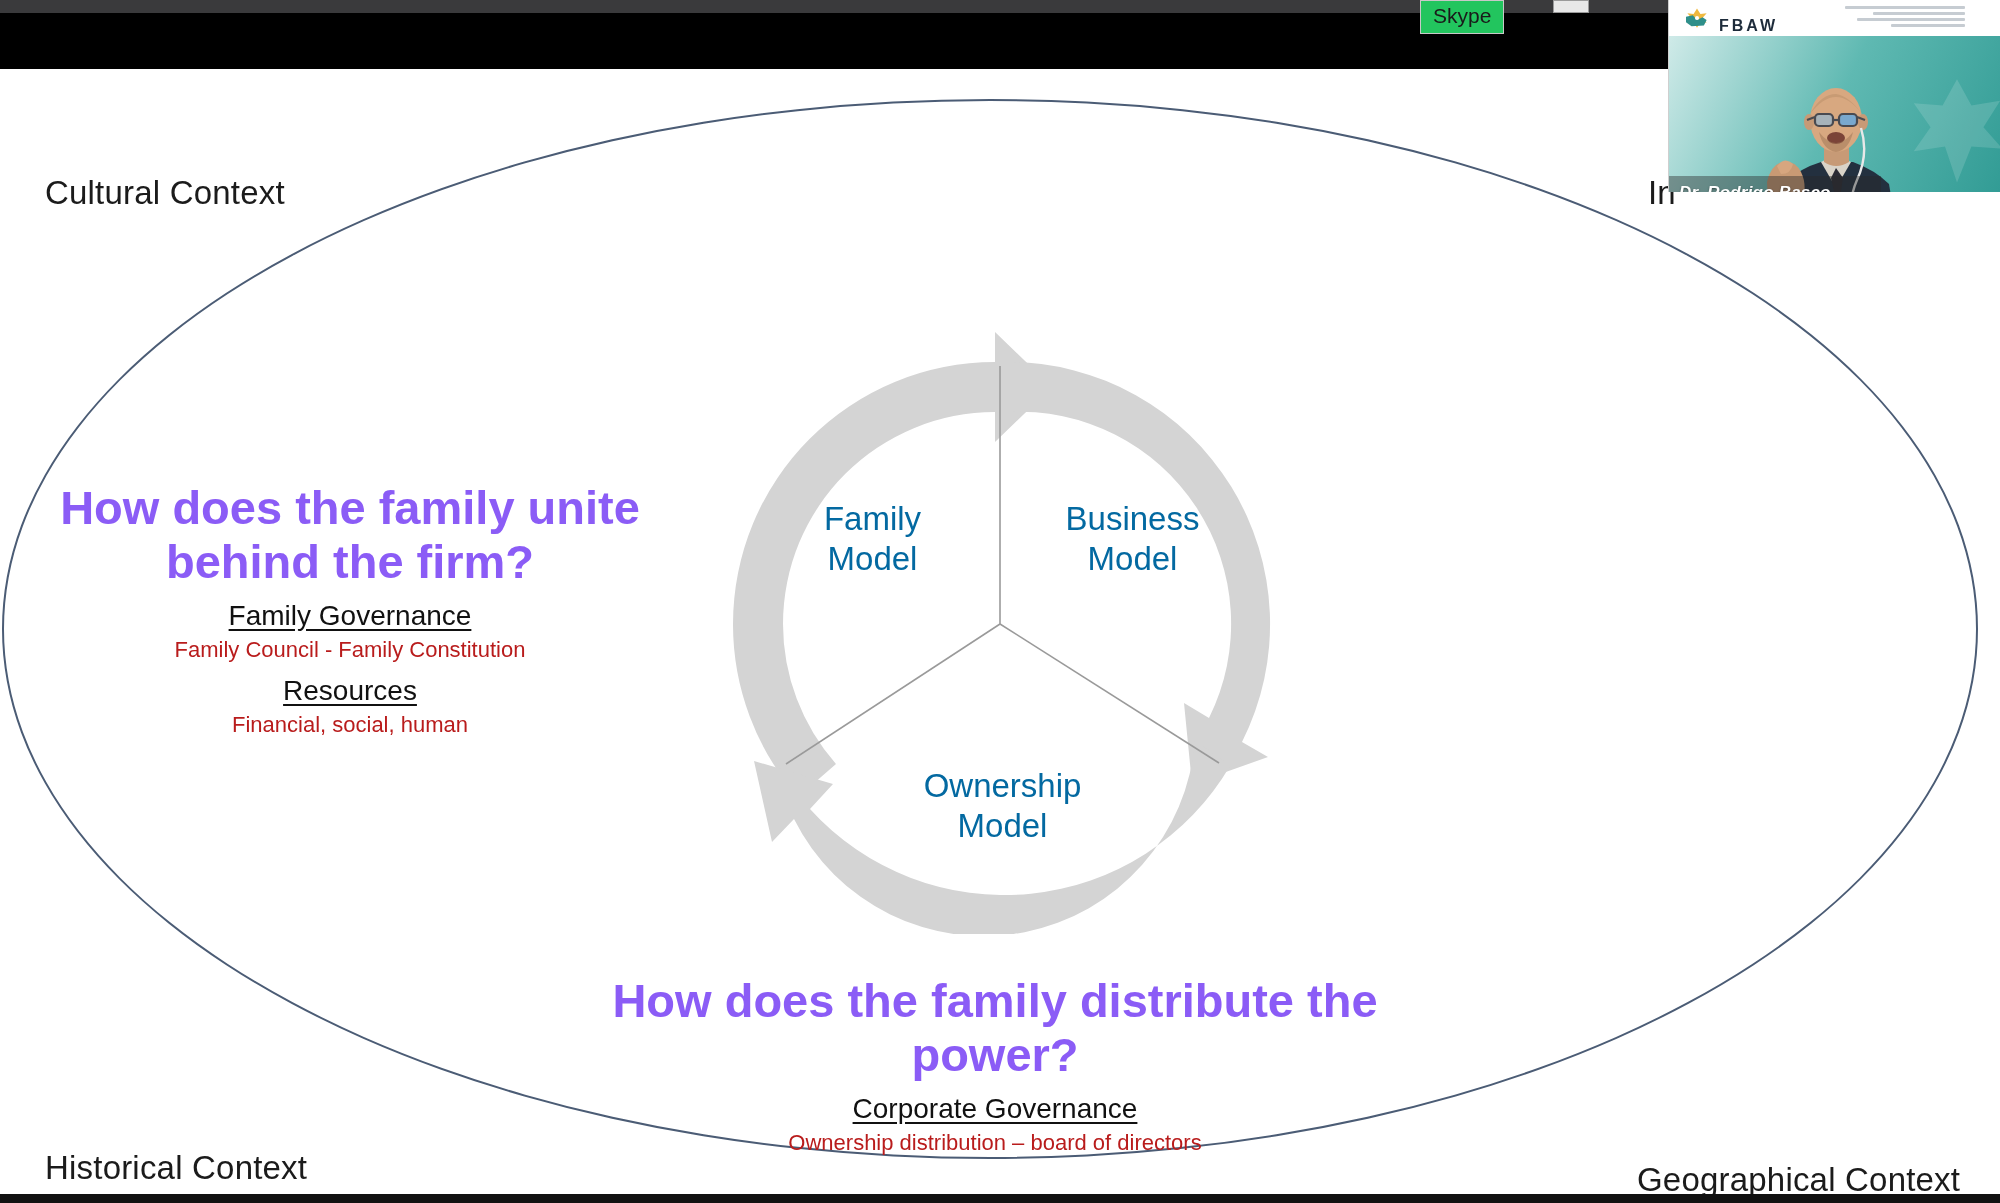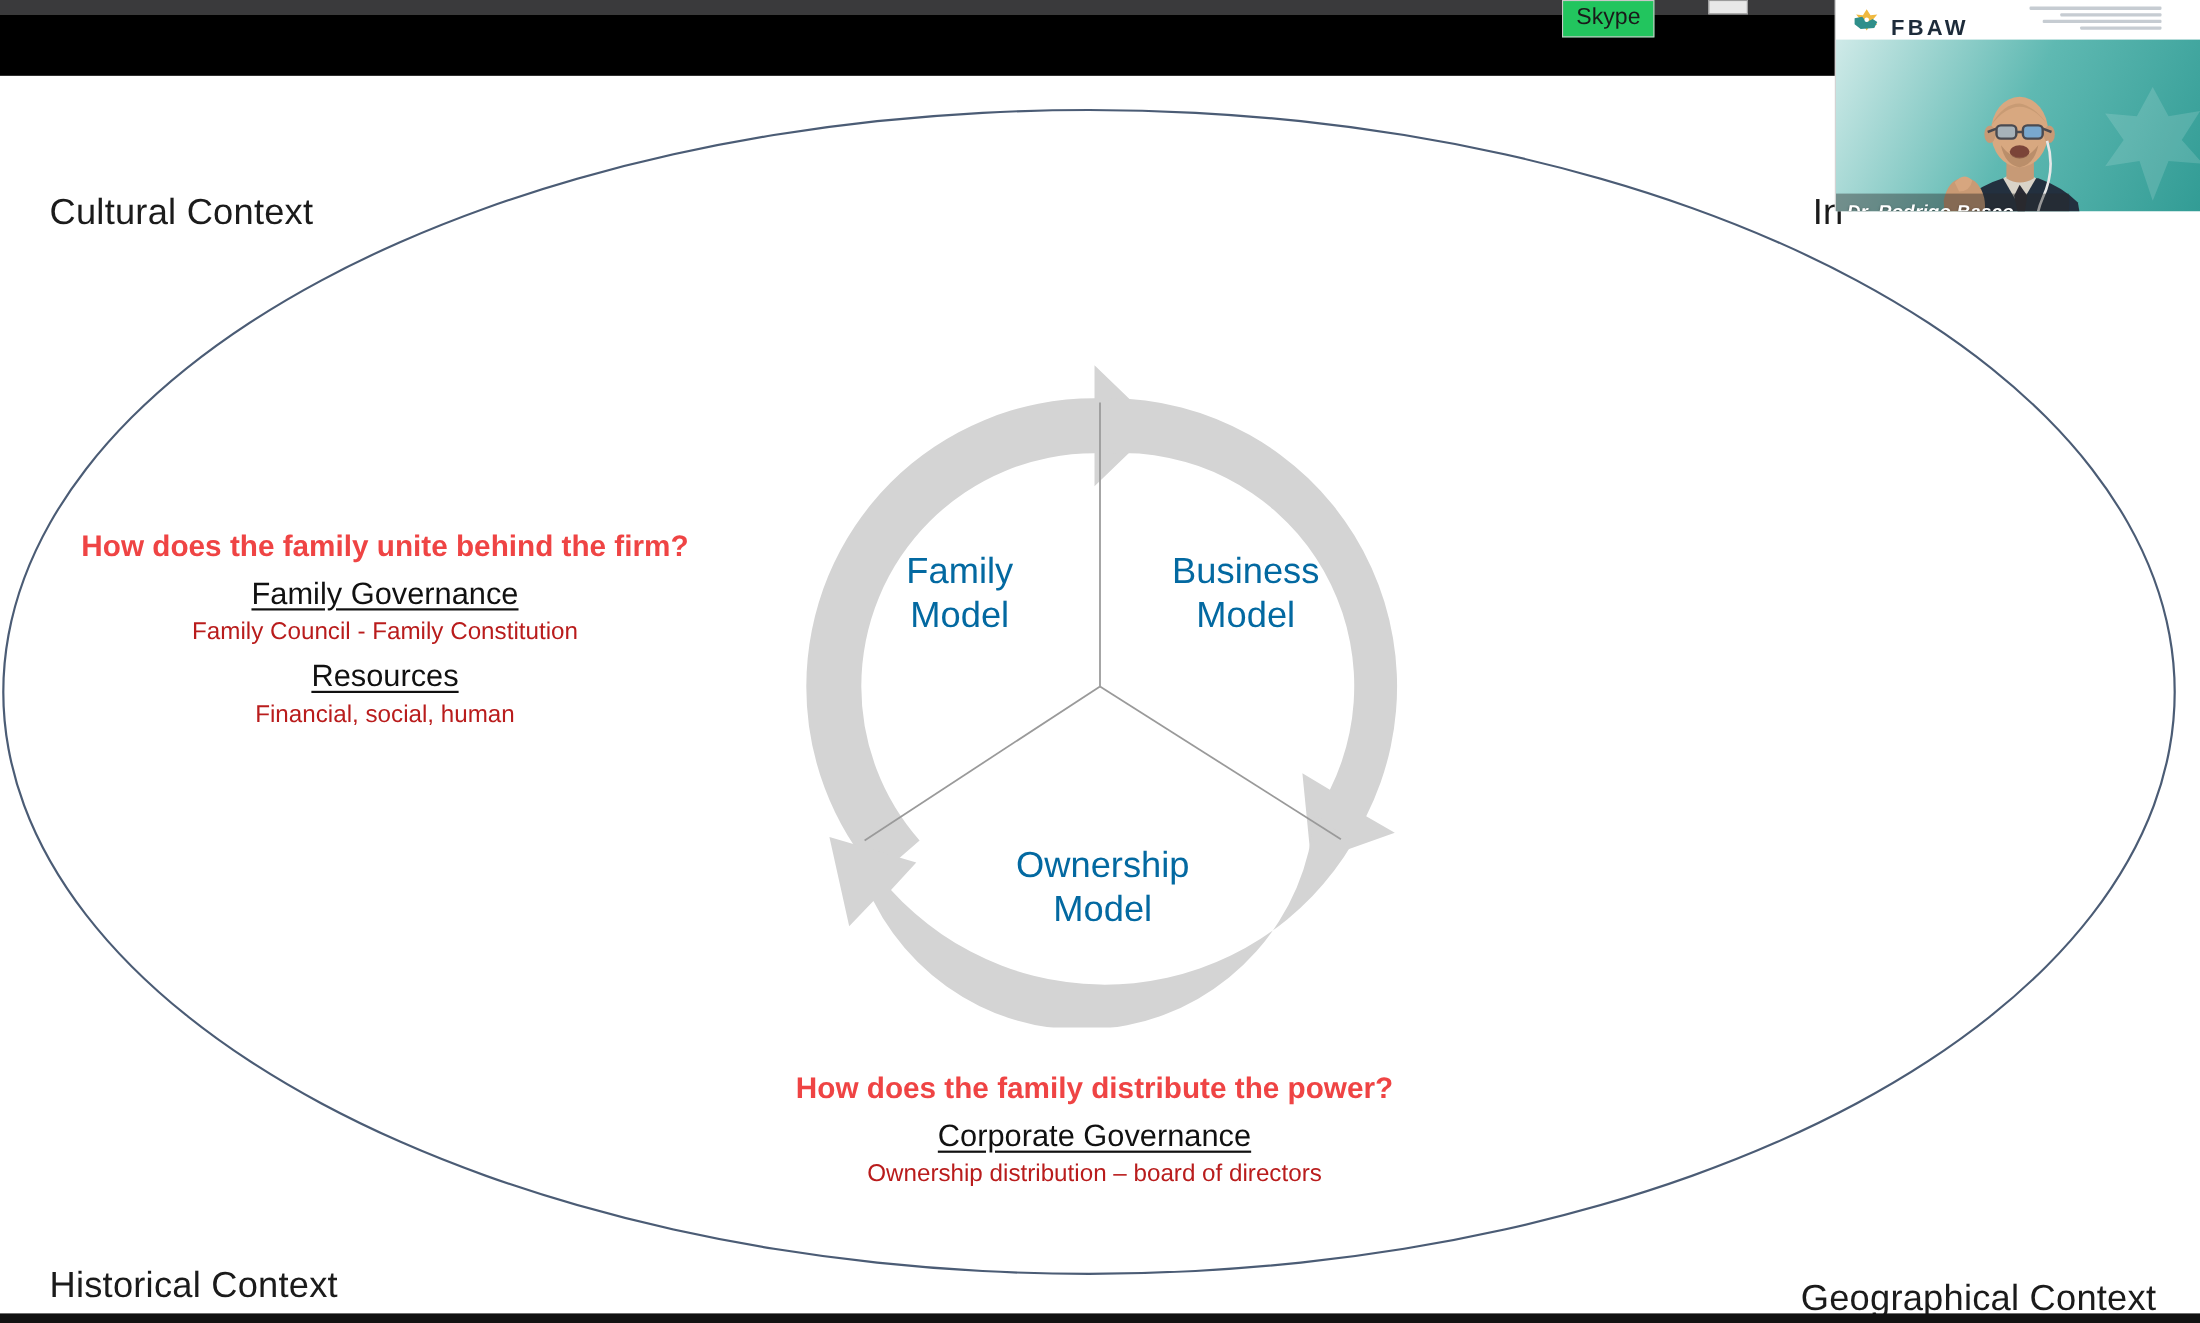--- a/index.html
+++ b/index.html
@@ -85,23 +85,23 @@
     font-family: "Liberation Sans", sans-serif;
   }
   .ctx-cultural    { left: 45px;   top: 105px; }
   .ctx-institutional { left: 1648px; top: 105px; }
   .ctx-historical  { left: 45px;   top: 1080px; }
   .ctx-geographical{ left: 1637px; top: 1092px; }
 
   
   .qblock { position: absolute; text-align: center; }
   .q-title {
-    font-size: 27px;
+    font-size: 47px;
     font-weight: 700;
-    color: #ef4444;
+    color: #8b5cf6;
     line-height: 1.14;
     font-family: "Liberation Sans", sans-serif;
   }
   .q-sub {
     font-size: 28px;
     color: #111111;
     text-decoration: underline;
     text-underline-offset: 4px;
     margin-top: 12px;
     font-family: "Liberation Sans", sans-serif;
@@ -154,21 +154,21 @@
     height: 36px;
     background: #ffffff;
     display: flex;
     align-items: center;
     padding-left: 14px;
     box-sizing: border-box;
   }
   .vo-logomark { width: 28px; height: 22px; margin-right: 8px; }
   .vo-brand { line-height: 1; }
   .vo-brand-main {
-    font-size: 20px;
+    font-size: 16px;
     font-weight: 700;
     letter-spacing: 3px;
     color: #1d2b3a;
     font-family: "Liberation Sans", sans-serif;
     margin-top: 24px;
   }
   .vo-brand-sub {
     font-size: 7px;
     letter-spacing: 2.4px;
     color: #3d4a58;

